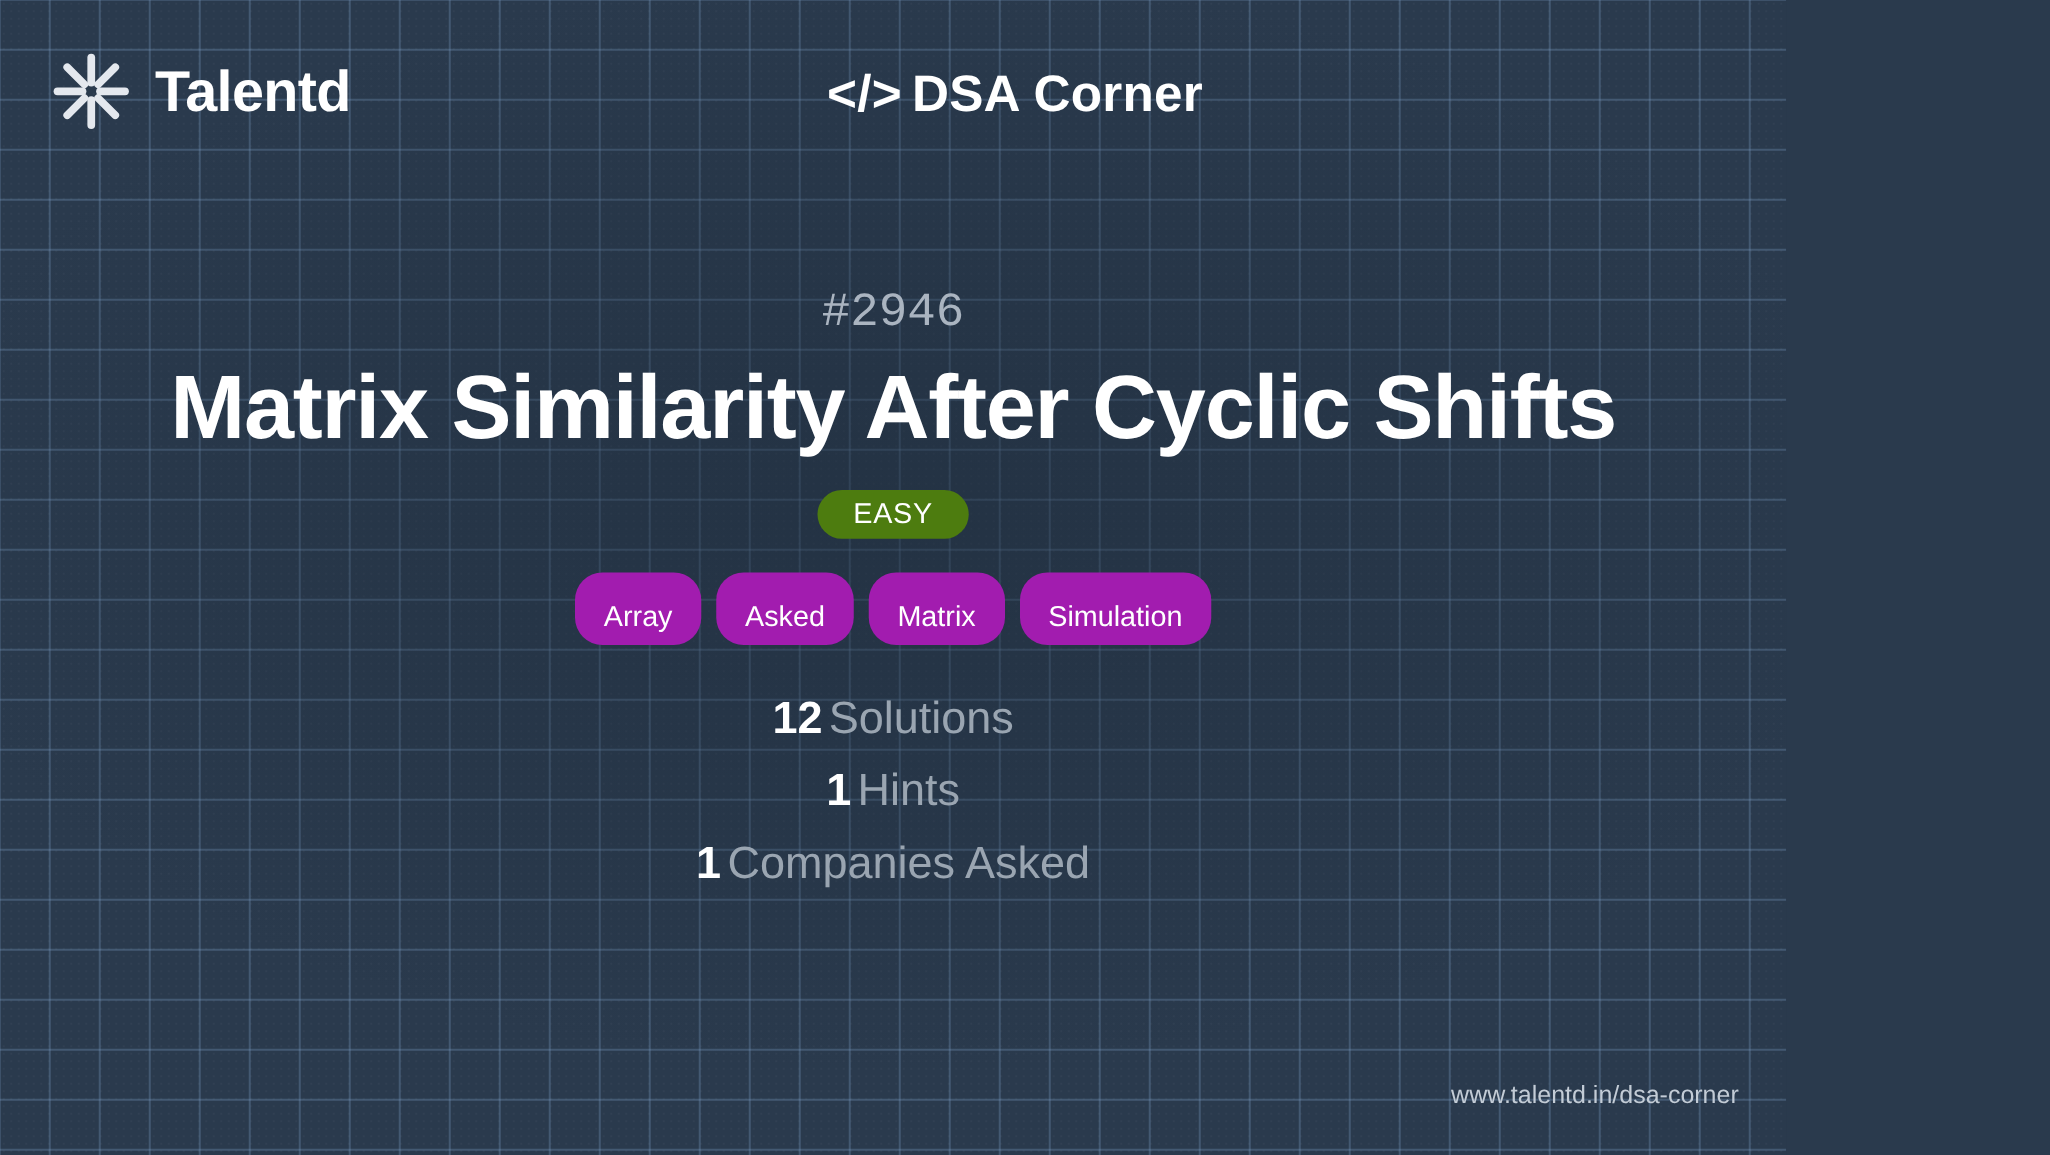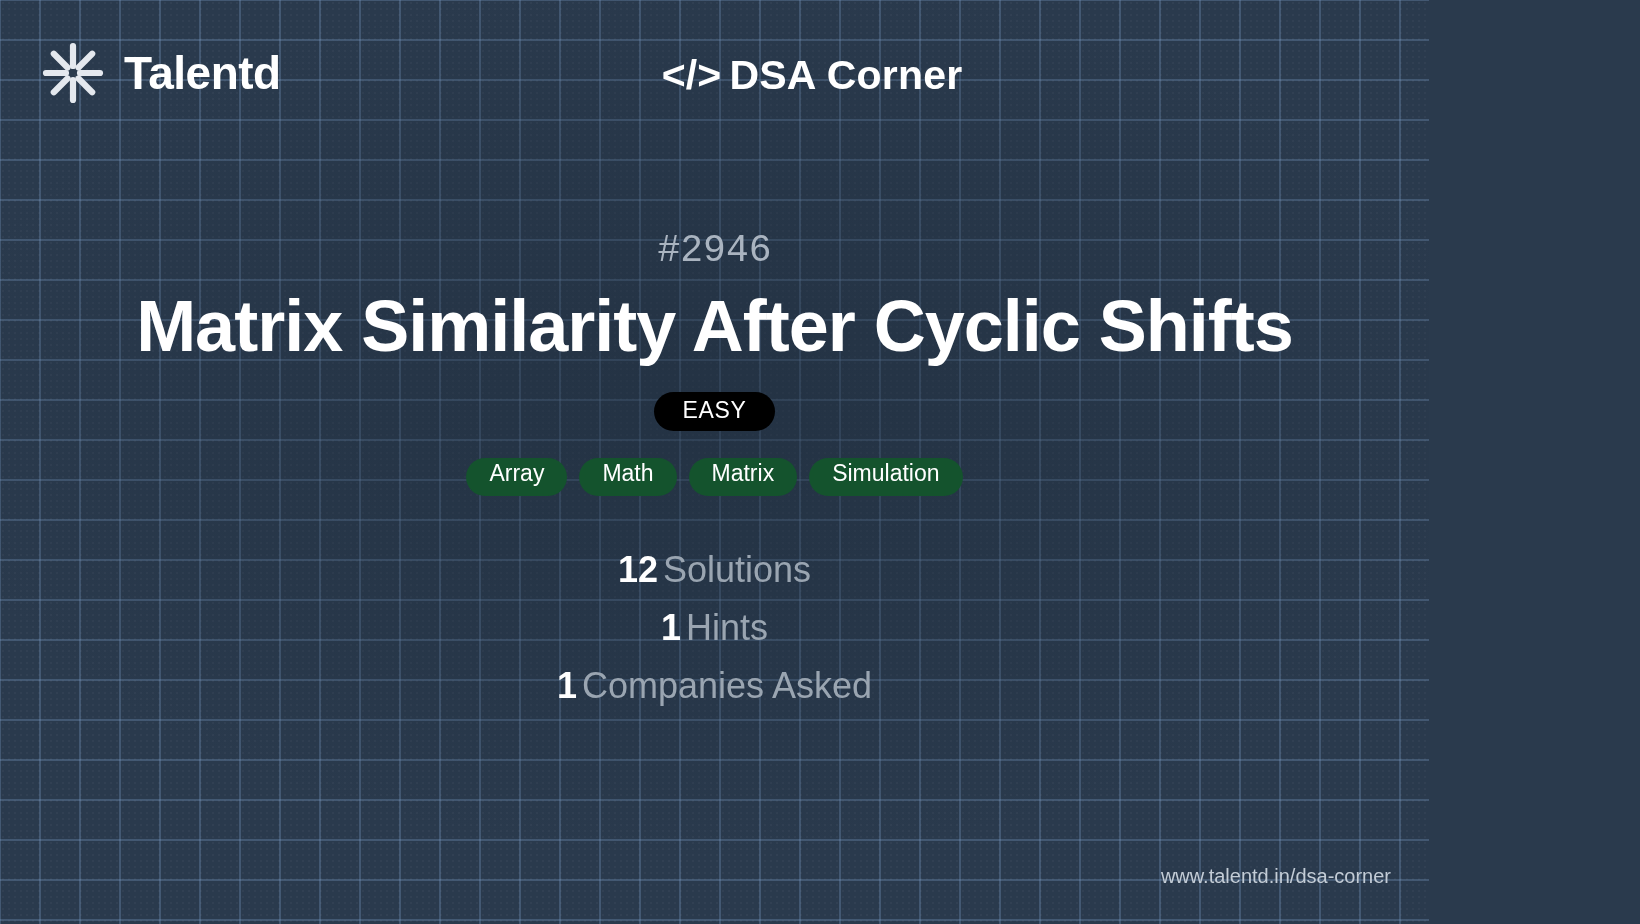--- a/index.html
+++ b/index.html
@@ -126,50 +126,50 @@
     font-weight:700;
     color:#ffffff;
     letter-spacing:-1px;
     line-height:1.08;
     text-align:center;
     white-space:nowrap;
   }
 
   #difficulty-badge {
     margin-top:26px;
-    background:#000000;
+    background:#4d7c0f;
     color:#ffffff;
     font-size:23px;
     font-weight:400;
     letter-spacing:0.6px;
     padding:7px 29px 9px;
     border-radius:22px;
     line-height:1;
   }
 
   #tag-list {
     margin-top:27px;
     display:flex;
     align-items:center;
     gap:12px;
   }
 
   .tag-chip {
-    background:#14532d;
+    background:#a21caf;
     color:#ffffff;
     font-size:23px;
     font-weight:400;
-    padding:4px 23px 11px;
+    padding:24px 23px 11px;
     border-radius:22px;
     line-height:1;
     white-space:nowrap;
   }
 
   #stats {
-    margin-top:56px;
+    margin-top:40px;
     display:flex;
     flex-direction:column;
     align-items:center;
     gap:22px;
   }
 
   .stat-row {
     font-size:36px;
     line-height:1;
     color:#9aa5b1;
@@ -238,21 +238,21 @@
   <div id="content">
 
     <div id="problem-number">#2946</div>
 
     <h1 id="problem-title">Matrix Similarity After Cyclic Shifts</h1>
 
     <div id="difficulty-badge">EASY</div>
 
     <div id="tag-list">
       <span class="tag-chip">Array</span>
-      <span class="tag-chip">Math</span>
+      <span class="tag-chip">Asked</span>
       <span class="tag-chip">Matrix</span>
       <span class="tag-chip">Simulation</span>
     </div>
 
     <div id="stats">
       <div class="stat-row">
         <span class="stat-value">12</span><span class="stat-label">Solutions</span>
       </div>
       <div class="stat-row">
         <span class="stat-value">1</span><span class="stat-label">Hints</span>

